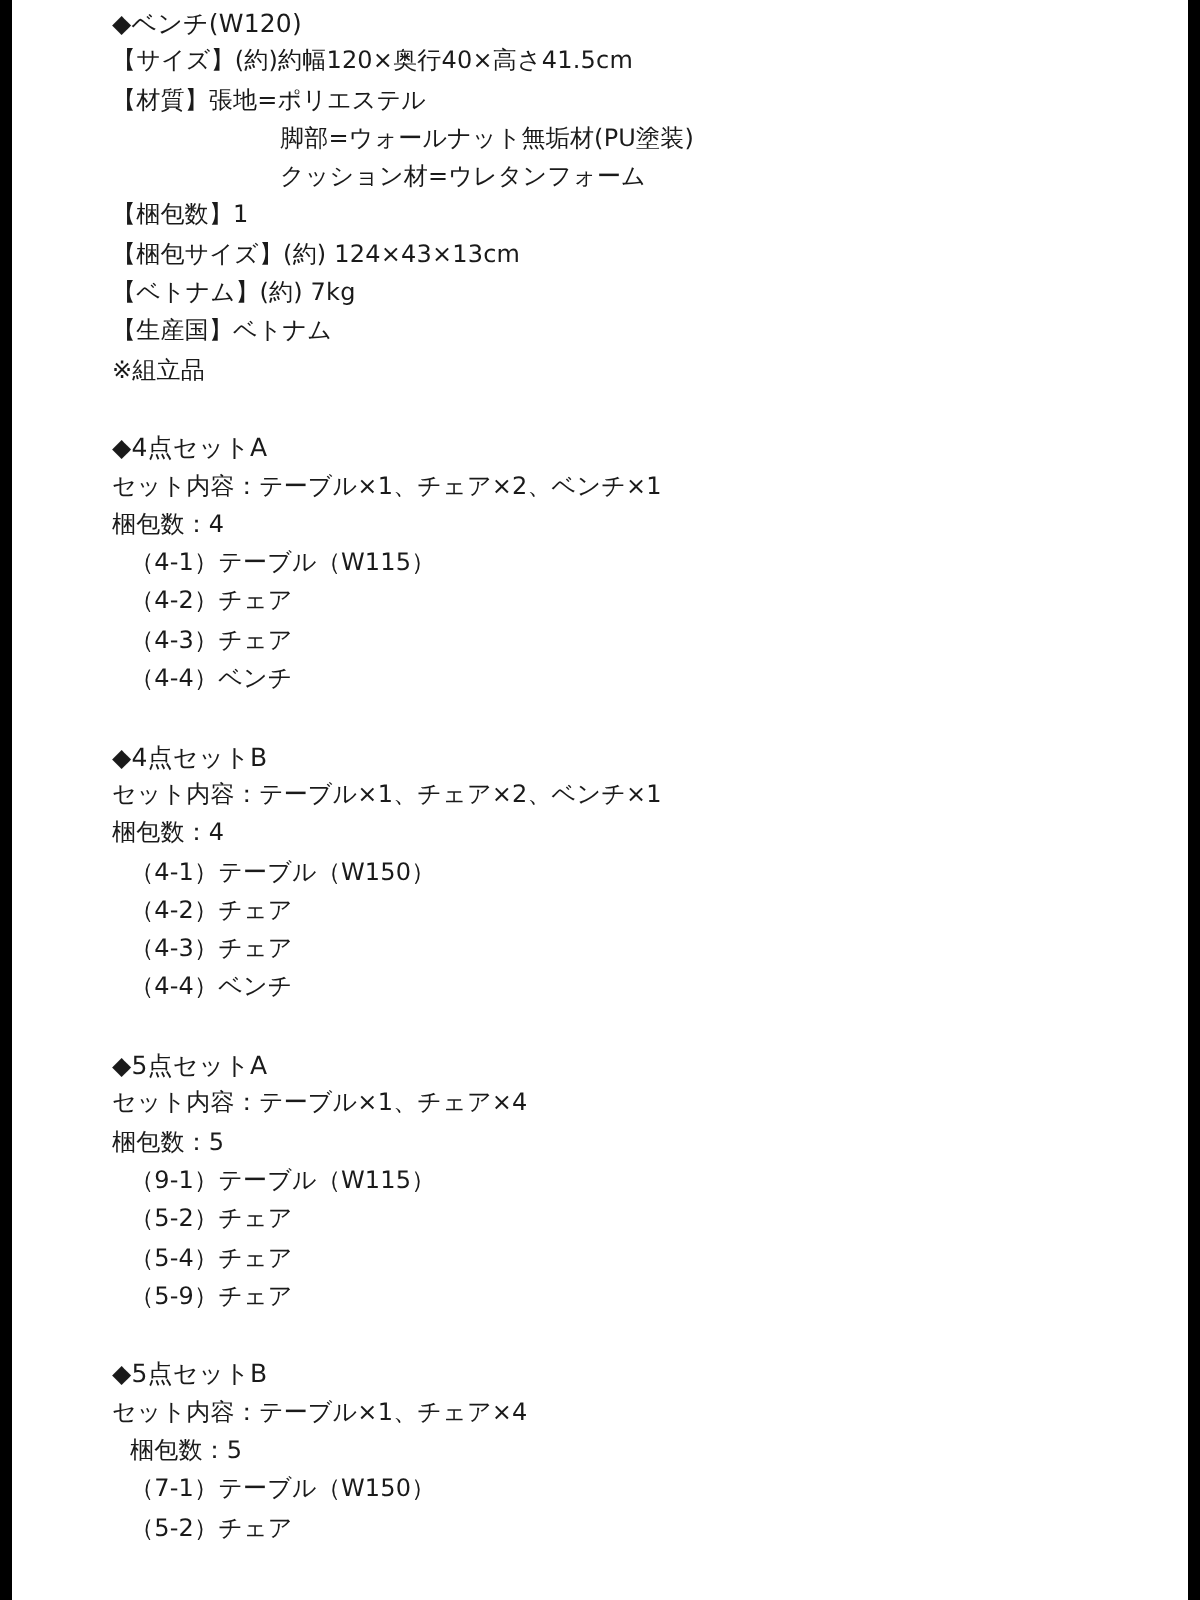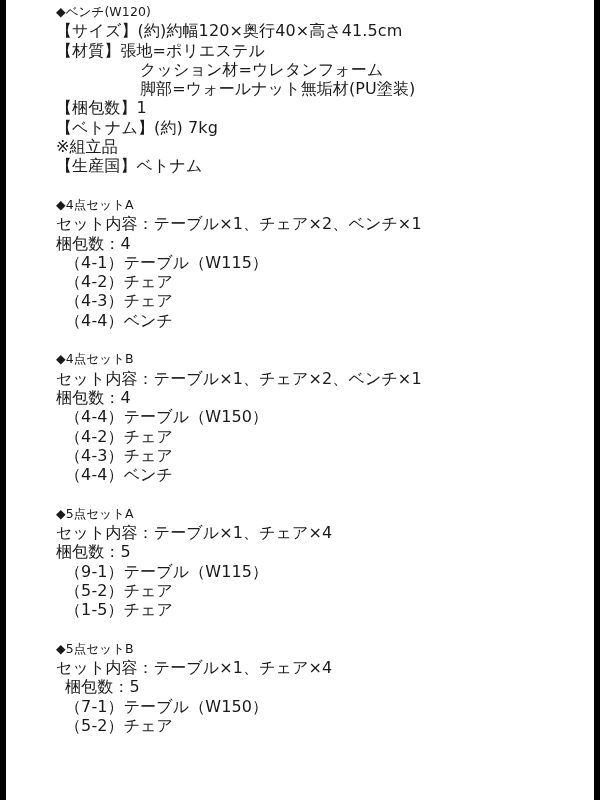--- a/index.html
+++ b/index.html
@@ -38,21 +38,21 @@
     background: #000000;
   }
   .content {
     position: absolute;
     left: 56px;
     top: 0;
     width: 500px;
     padding-top: 2px;
   }
   .line {
-    font-size: 16px;
+    font-size: 12px;
     line-height: 19.3px;
     white-space: pre;
     letter-spacing: 0.1px;
   }
   .line.blank {
     height: 19.3px;
   }
   .line.indent2 {
     padding-left: 84px;
   }
@@ -66,49 +66,51 @@
 </head>
 <body>
 
 <div class="page">
   <div class="edge-left"></div>
   <div class="edge-right"></div>
   <div class="content" id="content">
       <div class="line heading">◆ベンチ(W120)</div>
       <div class="line">【サイズ】(約)約幅120×奥行40×高さ41.5cm</div>
       <div class="line">【材質】張地=ポリエステル</div>
+      <div class="line indent2">脚部=ウォールナット無垢材(PU塗装)</div>
       <div class="line indent2">クッション材=ウレタンフォーム</div>
-      <div class="line indent2">脚部=ウォールナット無垢材(PU塗装)</div>
       <div class="line">【梱包数】1</div>
+      <div class="line">【梱包サイズ】(約) 124×43×13cm</div>
       <div class="line">【ベトナム】(約) 7kg</div>
+      <div class="line">【生産国】ベトナム</div>
       <div class="line">※組立品</div>
-      <div class="line">【生産国】ベトナム</div>
       <div class="line blank"></div>
       <div class="line heading">◆4点セットA</div>
       <div class="line">セット内容：テーブル×1、チェア×2、ベンチ×1</div>
       <div class="line">梱包数：4</div>
       <div class="line indent-small">（4-1）テーブル（W115）</div>
       <div class="line indent-small">（4-2）チェア</div>
       <div class="line indent-small">（4-3）チェア</div>
       <div class="line indent-small">（4-4）ベンチ</div>
       <div class="line blank"></div>
       <div class="line heading">◆4点セットB</div>
       <div class="line">セット内容：テーブル×1、チェア×2、ベンチ×1</div>
       <div class="line">梱包数：4</div>
-      <div class="line indent-small">（4-4）テーブル（W150）</div>
+      <div class="line indent-small">（4-1）テーブル（W150）</div>
       <div class="line indent-small">（4-2）チェア</div>
       <div class="line indent-small">（4-3）チェア</div>
       <div class="line indent-small">（4-4）ベンチ</div>
       <div class="line blank"></div>
       <div class="line heading">◆5点セットA</div>
       <div class="line">セット内容：テーブル×1、チェア×4</div>
       <div class="line">梱包数：5</div>
       <div class="line indent-small">（9-1）テーブル（W115）</div>
       <div class="line indent-small">（5-2）チェア</div>
-      <div class="line indent-small">（1-5）チェア</div>
+      <div class="line indent-small">（5-4）チェア</div>
+      <div class="line indent-small">（5-9）チェア</div>
       <div class="line blank"></div>
       <div class="line heading">◆5点セットB</div>
       <div class="line">セット内容：テーブル×1、チェア×4</div>
       <div class="line indent-small">梱包数：5</div>
       <div class="line indent-small">（7-1）テーブル（W150）</div>
       <div class="line indent-small">（5-2）チェア</div>
     </div>
 </div>
 
 </body></html>

